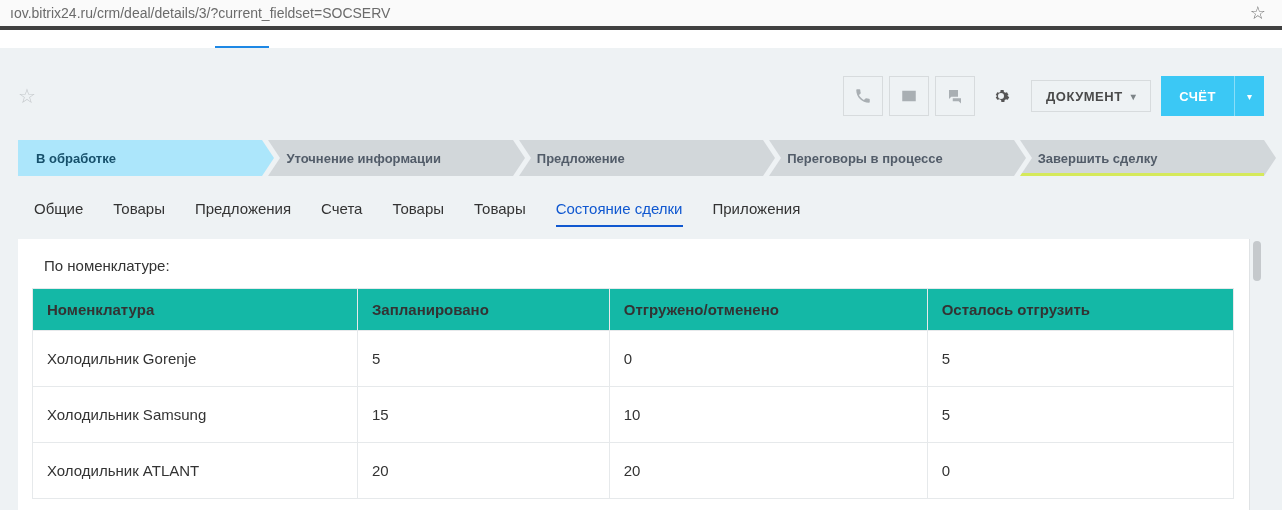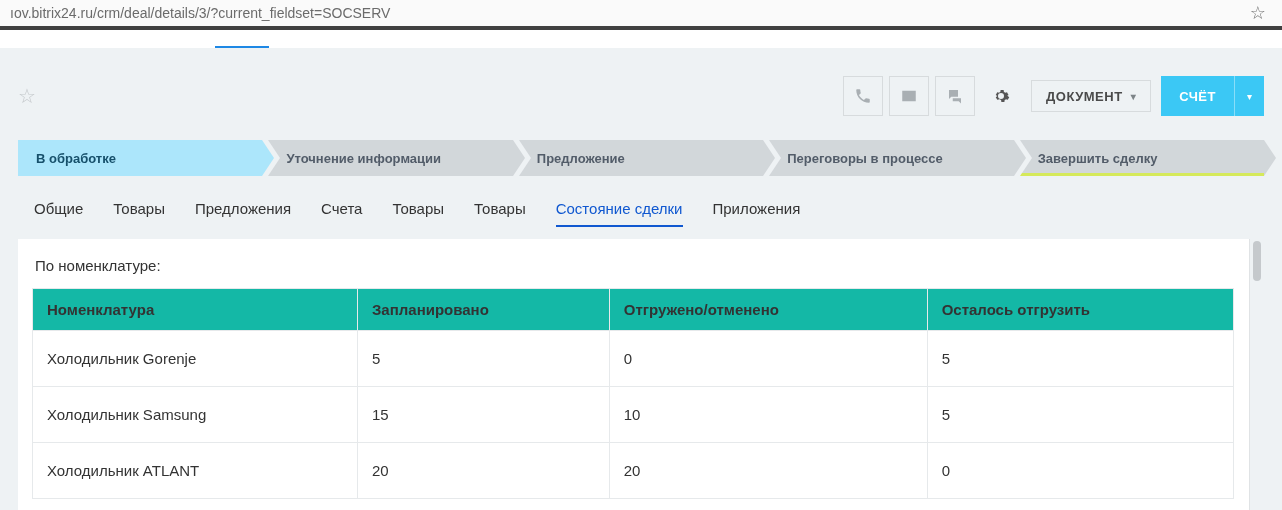--- a/index.html
+++ b/index.html
@@ -178,21 +178,21 @@
   .panel-scroll-thumb{
     position:absolute;
     top:2px; right:3px;
     width:8px; height:40px;
     background:#c5c9cc;
     border-radius:4px;
     z-index:3;
   }
   .section-title{
     font-size:15px; color:#333;
-    margin: 0 0 14px 3px;
+    margin: 0 0 14px 12px;
   }
   table.data {
     width: calc(100% - 16px);
     border-collapse: collapse;
     border:1px solid #e6e9eb;
     font-size:15px;
     color:#333;
   }
   table.data th {
     text-align:left;

